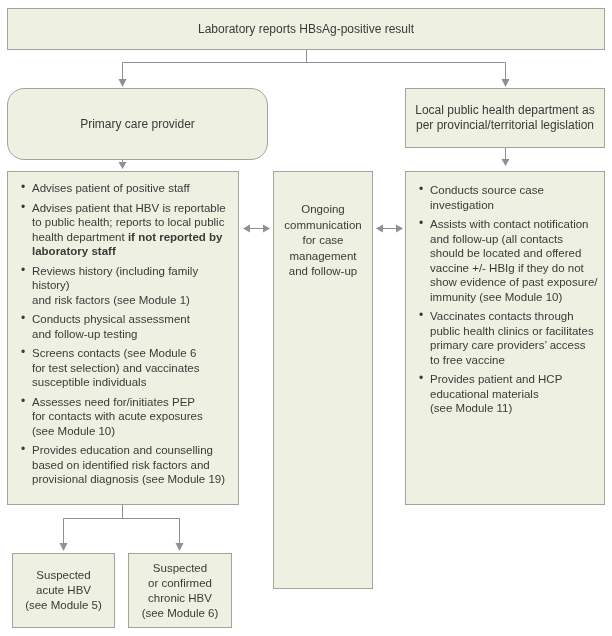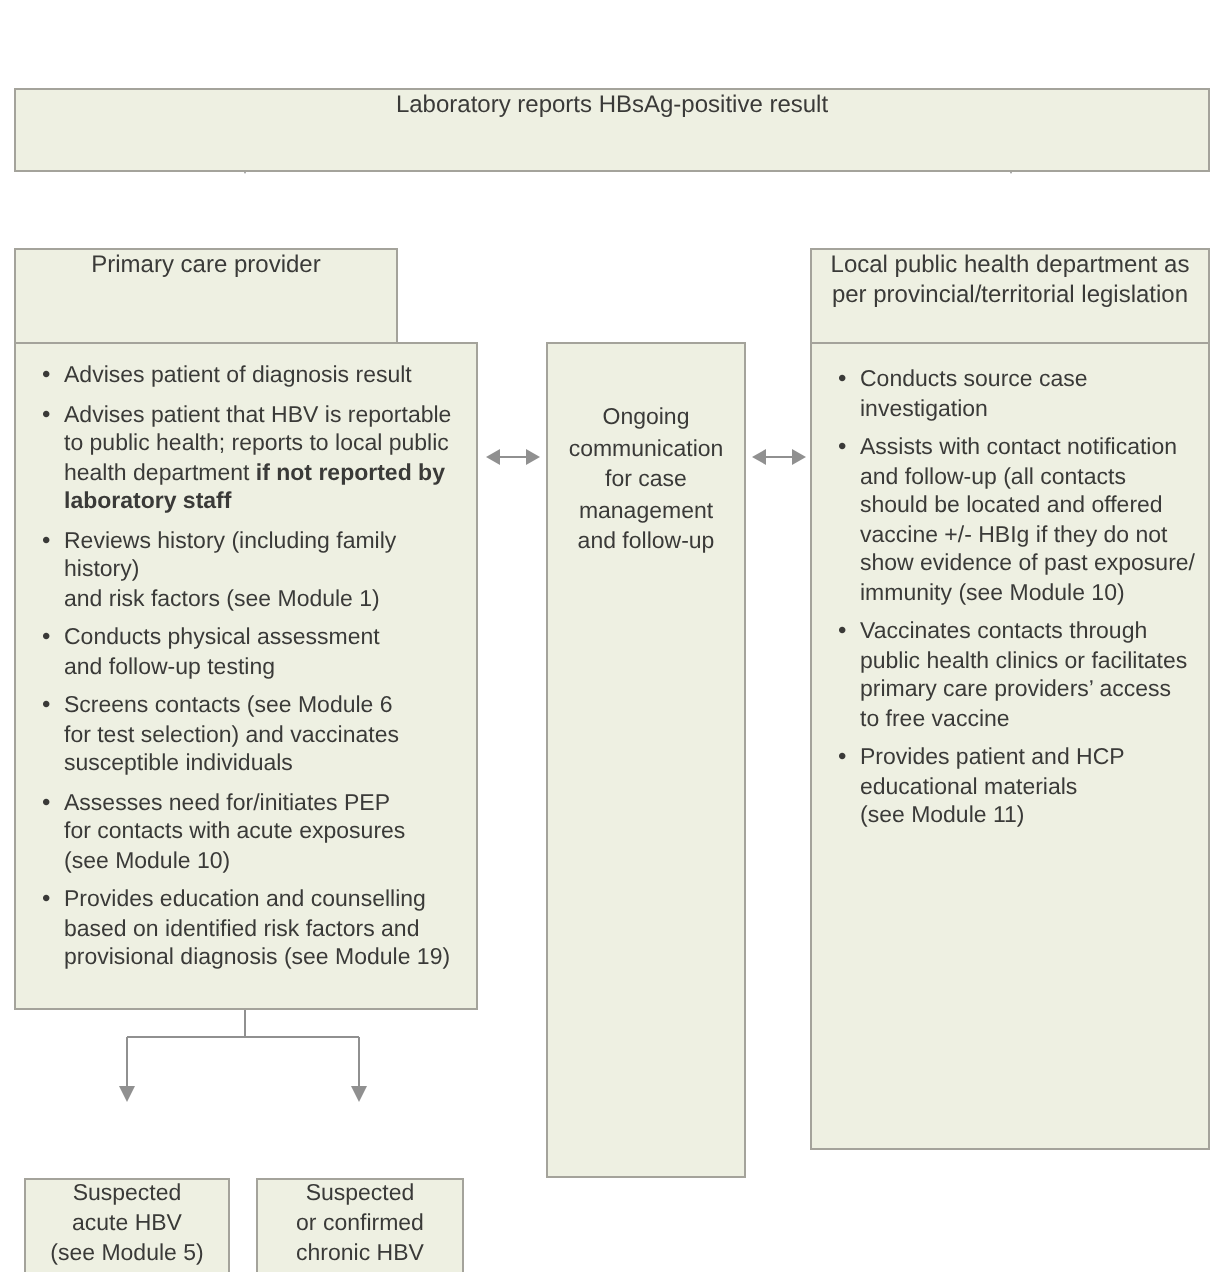--- a/index.html
+++ b/index.html
@@ -23,24 +23,23 @@
   }
   .box {
     position: absolute;
     box-sizing: border-box;
     background: #eef0e2;
     border: 1px solid #a4a39b;
     color: #3a3a38;
   }
   .box.centered {
     display: flex;
-    align-items: flex-start;
+    align-items: center;
     justify-content: center;
     text-align: center;
-    margin-top: 36px;
   }
   .label {
     font-size: 12px;
     line-height: 15px;
     white-space: pre-line;
   }
   .actions {
     list-style: none;
     margin: 0;
     padding: 9px 6px 0 24px;
@@ -102,32 +101,32 @@
       <polygon points="396,224.5 396,232.5 403,228.5"></polygon>
       <polygon points="59.5,543 67.5,543 63.5,551"></polygon>
       <polygon points="175.5,543 183.5,543 179.5,551"></polygon>
     </g>
   </svg>
 
   <div class="box centered" style="left:7px; top:8px; width:598px; height:42px;">
     <span class="label">Laboratory reports HBsAg-positive result</span>
   </div>
 
-  <div class="box centered" style="left:7px; top:88px; width:192px; height:72px;">
+  <div class="box centered" style="left:7px; top:88px; width:261px; height:72px;border-radius:17px;">
     <span class="label">Primary care provider</span>
   </div>
 
   <div class="box centered" style="left:405px; top:88px; width:200px; height:60px;">
     <span class="label">Local public health department as
 per provincial/territorial legislation</span>
   </div>
 
   <div class="box" style="left:7px; top:171px; width:232px; height:334px;">
     <ul class="actions">
-      <li>Advises patient of diagnosis result</li>
+      <li>Advises patient of positive staff</li>
       <li><span>Advises patient that HBV is reportable
 to public health; reports to local public
 health department </span><b>if not reported by
 laboratory staff</b></li>
       <li>Reviews history (including family history)
 and risk factors (see Module 1)</li>
       <li>Conducts physical assessment
 and follow-up testing</li>
       <li>Screens contacts (see Module 6
 for test selection) and vaccinates
@@ -142,21 +141,21 @@
   </div>
 
   <div class="box" style="left:273px; top:171px; width:100px; height:418px;">
     <span class="ongoing-text">Ongoing
 communication
 for case
 management
 and follow-up</span>
   </div>
 
-  <div class="box" style="left:405px; top:171px; width:200px; height:404px;">
+  <div class="box" style="left:405px; top:171px; width:200px; height:334px;">
     <ul class="actions" style="padding-top:11px;">
       <li>Conducts source case
 investigation</li>
       <li>Assists with contact notification
 and follow-up (all contacts
 should be located and offered
 vaccine +/- HBIg if they do not
 show evidence of past exposure/
 immunity (see Module 10)</li>
       <li>Vaccinates contacts through

